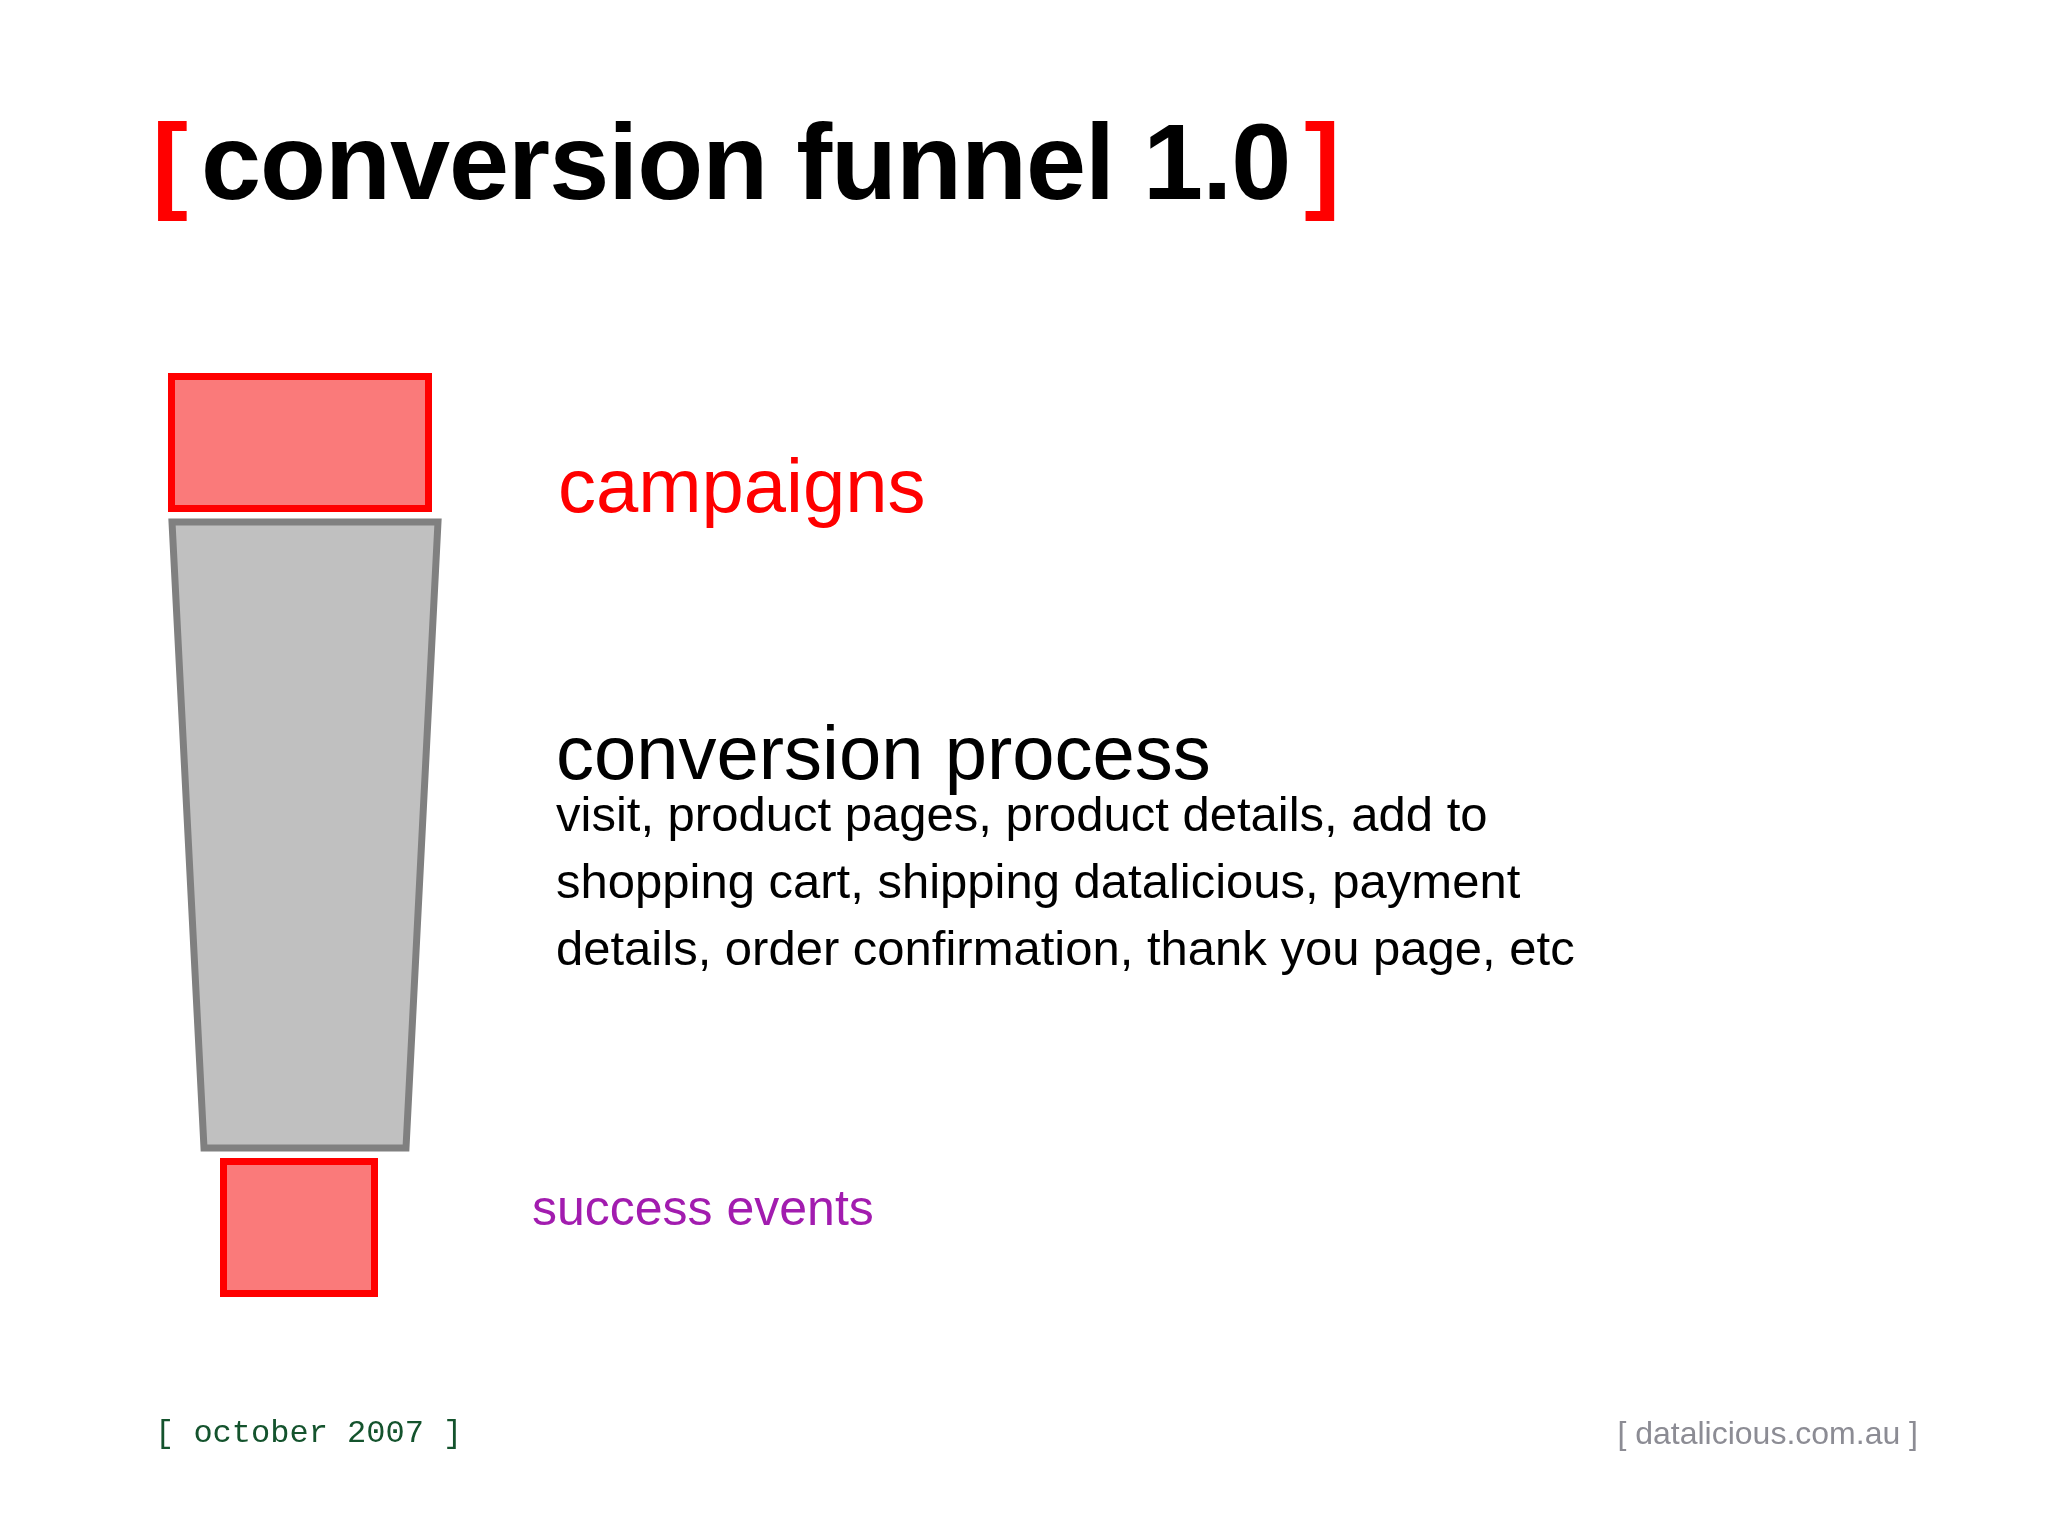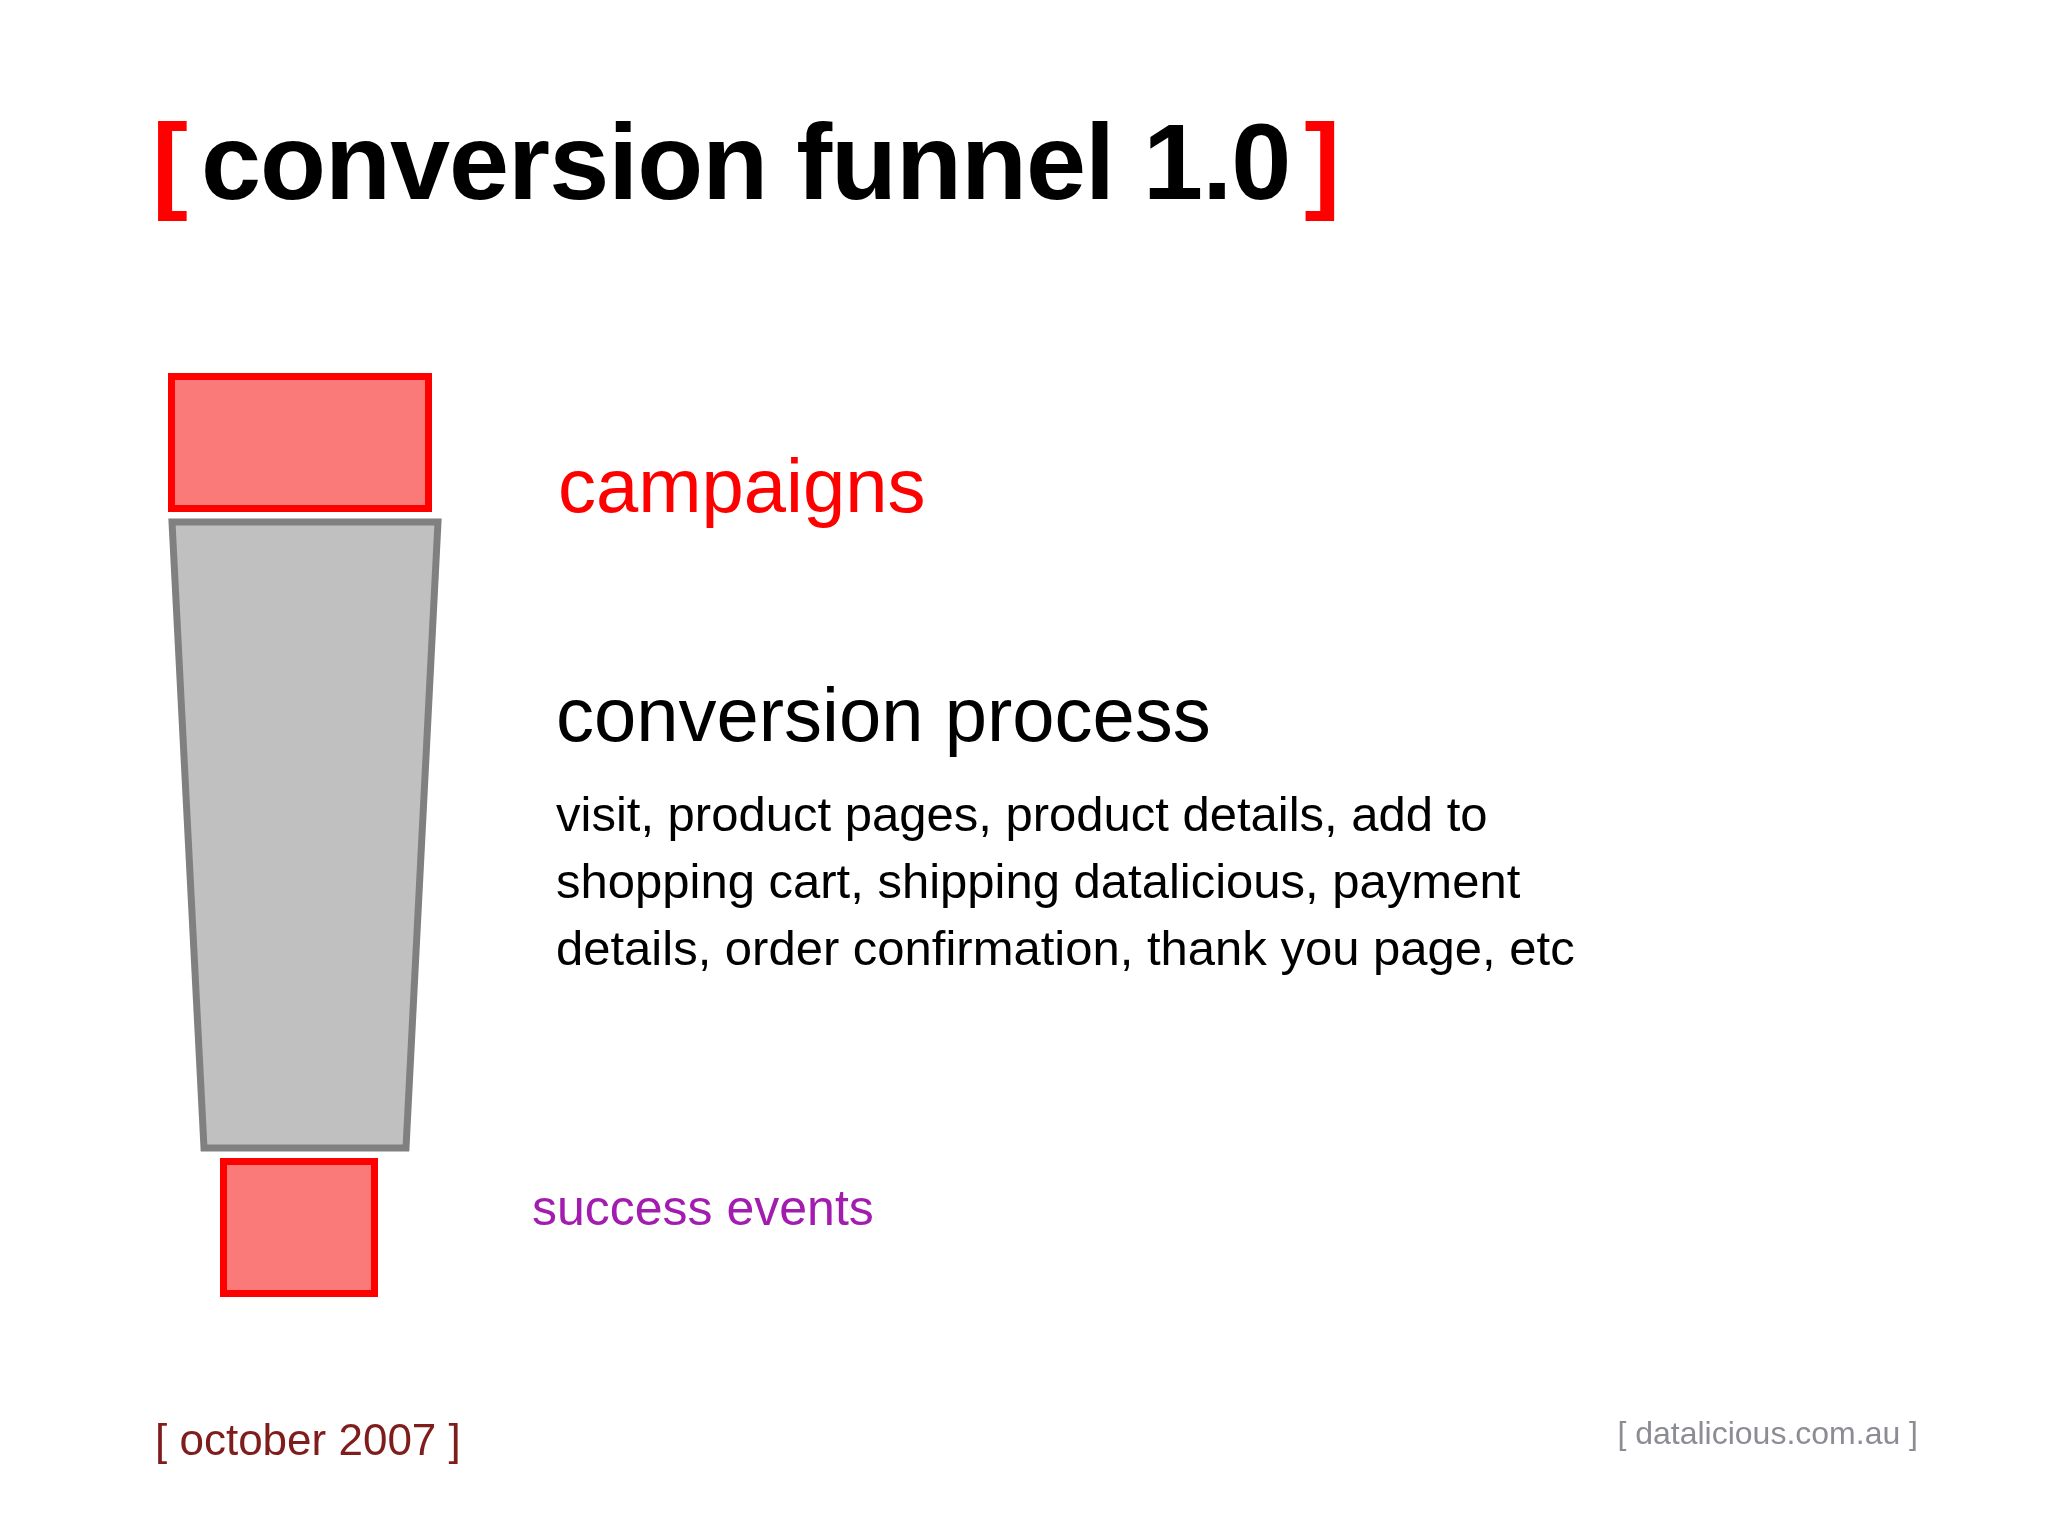--- a/index.html
+++ b/index.html
@@ -91,21 +91,21 @@
     left: 532px;
     top: 1183px;
     font-size: 50px;
     color: #a21caf;
     line-height: 1;
     white-space: nowrap;
   }
   .heading-process {
     position: absolute;
     left: 556px;
-    top: 677px;
+    top: 715px;
     font-size: 76px;
     color: #000000;
     line-height: 1;
     white-space: nowrap;
   }
   .body-process {
     position: absolute;
     left: 556px;
     top: 781px;
     width: 1180px;
@@ -116,23 +116,24 @@
   .body-process .line {
     display: block;
     white-space: nowrap;
   }
 
   
   .footer-left {
     position: absolute;
     left: 155px;
     top: 1415px;
-    font-size: 44px;
-    color: #7f1d1d;
+    font-size: 32px;
+    color: #14532d;
     white-space: nowrap;
+    font-family: Liberation Mono, monospace;
   }
   .footer-right {
     position: absolute;
     right: 130px;
     top: 1415px;
     font-size: 32px;
     color: #8C8C94;
     white-space: nowrap;
   }
 </style>

